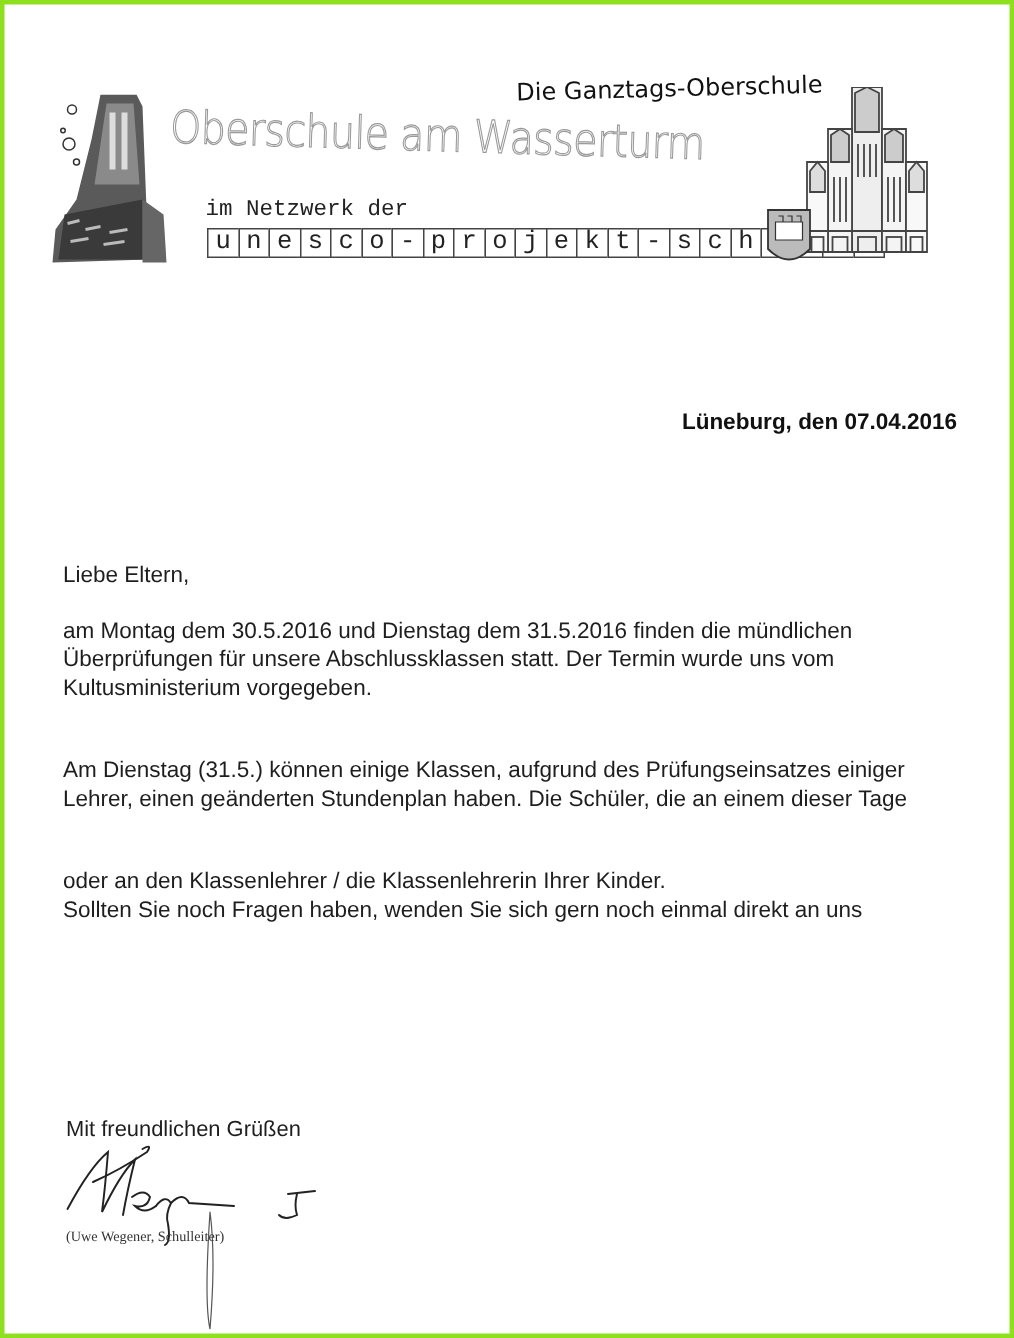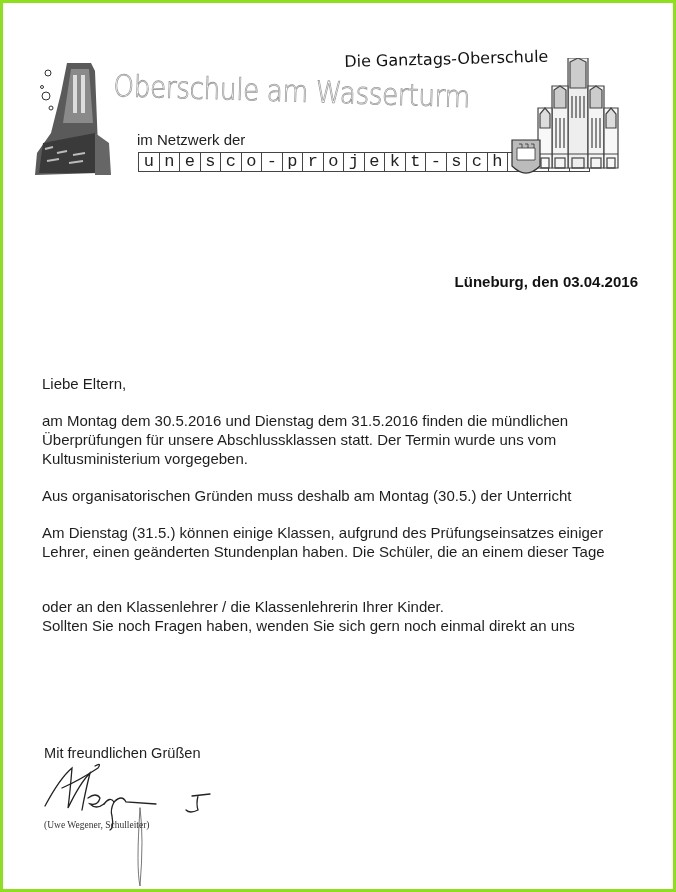--- a/index.html
+++ b/index.html
@@ -37,20 +37,21 @@
     font-family: "DejaVu Sans", sans-serif;
     font-size: 16px; color: #111;
     transform: rotate(-1.5deg);
     transform-origin: left top;
     white-space: nowrap;
   }
   .network-label {
     left: 137px; top: 131px;
     font-size: 15px; color: #222;
     white-space: nowrap;
+    font-family: Liberation Mono, monospace;
   }
   .unesco-row {
     left: 138px; top: 152px;
     display: flex;
   }
   .unesco-row span {
     display: inline-block;
     width: 21.5px; height: 20px;
     border: 1px solid #444;
     margin-right: -1px;
@@ -153,30 +154,29 @@
     <rect x="45" y="100" width="10" height="10"></rect>
     <rect x="62" y="100" width="12" height="10"></rect>
     <rect x="81" y="100" width="10" height="10"></rect>
     <rect x="97" y="100" width="8" height="10"></rect>
   </g>
   <path d="M2 82 L30 82 L30 108 Q16 122 2 108 Z" fill="#bbb" stroke="#333" stroke-width="1.2"></path>
   <path d="M7 90 L25 90 L25 102 L7 102 Z" fill="#fff" stroke="#333" stroke-width="0.8"></path>
   <path d="M9 86 L12 86 L12 90 M15 86 L18 86 L18 90 M21 86 L24 86 L24 90" stroke="#333" fill="none" stroke-width="0.8"></path>
 </svg>
 
-<div class="abs date-line">Lüneburg, den 03.04.2016</div>
+<div class="abs date-line">Lüneburg, den 07.04.2016</div>
 
 <div class="abs letter">
   <p>Liebe Eltern,</p>
   <div class="gap"></div>
   <p>am Montag dem 30.5.2016 und Dienstag dem 31.5.2016 finden die mündlichen</p>
   <p>Überprüfungen für unsere Abschlussklassen statt. Der Termin wurde uns vom</p>
   <p>Kultusministerium vorgegeben.</p>
   <div class="gap"></div>
-  <p>Aus organisatorischen Gründen muss deshalb am Montag (30.5.) der Unterricht</p>
   <div class="gap"></div>
   <p>Am Dienstag (31.5.) können einige Klassen, aufgrund des Prüfungseinsatzes einiger</p>
   <p>Lehrer, einen geänderten Stundenplan haben. Die Schüler, die an einem dieser Tage</p>
   <div class="gap"></div>
   <div class="gap"></div>
   <p>oder an den Klassenlehrer / die Klassenlehrerin Ihrer Kinder.</p>
   <p>Sollten Sie noch Fragen haben, wenden Sie sich gern noch einmal direkt an uns</p>
 </div>
 
 <div class="abs closing">Mit freundlichen Grüßen</div>

